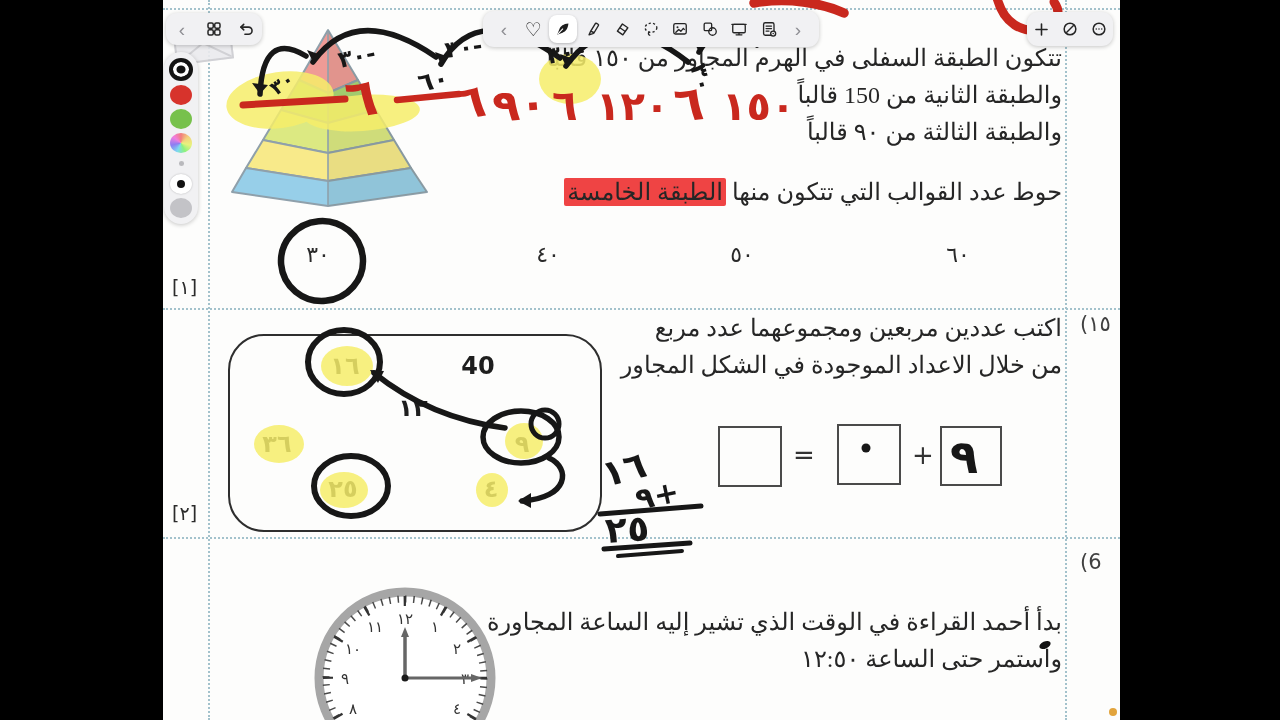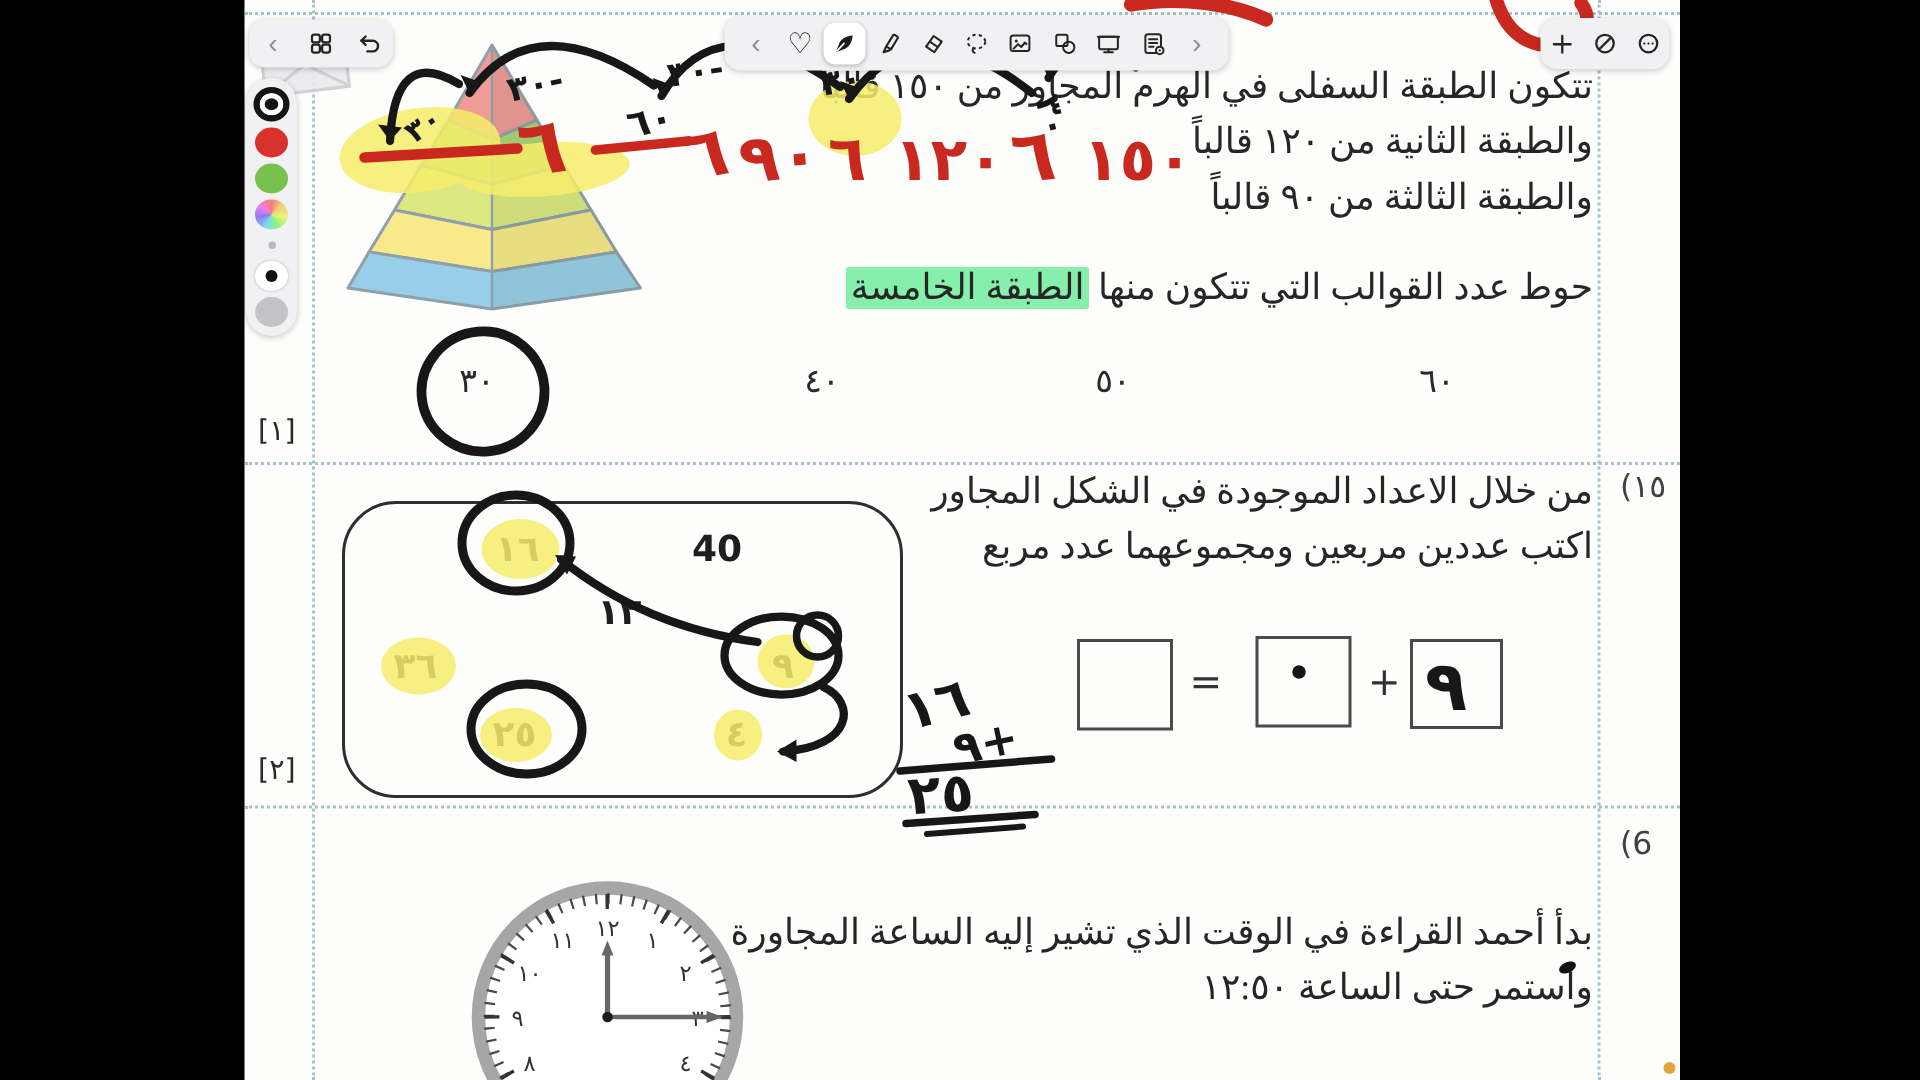--- a/index.html
+++ b/index.html
@@ -5,21 +5,21 @@
   html,body{margin:0;padding:0;background:#000;}
   #stage{position:relative;width:1280px;height:720px;overflow:hidden;background:#fff;
          font-family:"DejaVu Sans",sans-serif;}
   .bar{position:absolute;top:0;height:720px;background:#000;z-index:8;}
   .bar.left{left:0;width:163px;}
   .bar.right{left:1120px;width:160px;}
   #page{position:absolute;left:163px;top:0;width:957px;height:720px;background:#fdfdfc;overflow:hidden;z-index:1;}
   .guide-h{position:absolute;left:0;width:957px;height:0;border-top:2px dotted #a3c2cc;}
   .guide-v{position:absolute;top:0;height:720px;width:0;border-left:2px dotted #a3c2cc;}
   .artext{position:absolute;direction:rtl;text-align:right;color:#262626;font-size:24px;line-height:37px;white-space:nowrap;font-family:Liberation Serif, serif;}
-  .hl{background:#86efac;padding:1px 3px;border-radius:2px;}
+  .hl{background:#ef4444;padding:1px 3px;border-radius:2px;}
   .choice{position:absolute;width:70px;text-align:center;font-size:22px;color:#2a2a2a;}
   .marginlab{position:absolute;direction:ltr;font-size:19px;color:#2b2b2b;}
   .qnum{position:absolute;direction:ltr;font-size:21px;color:#404040;margin-left:12px;}
   .fig-num{position:absolute;width:56px;text-align:center;font-size:24px;font-weight:600;color:#1e1e1e;}
   .fig-box{position:absolute;left:65px;top:334px;width:370px;height:194px;border:2.5px solid #2e2e2e;border-radius:36px;}
   .eqbox{position:absolute;border:2.5px solid #4a4a4a;background:transparent;}
   .eqsign{position:absolute;font-size:26px;color:#333;}
   
   .pill{position:absolute;background:#f1f1f3;border-radius:11px;box-shadow:0 1px 4px rgba(0,0,0,.22);
         display:flex;align-items:center;z-index:10;}
@@ -55,21 +55,21 @@
 
   <div id="page">
     <div class="guide-h" style="top:8px"></div>
     <div class="guide-h" style="top:308px"></div>
     <div class="guide-h" style="top:537px"></div>
     <div class="guide-v" style="left:45px"></div>
     <div class="guide-v" style="left:902px"></div>
 
     <div class="artext" style="top:40px;right:58px">
       <div>تتكون الطبقة السفلى في الهرم المجاور من ١٥٠ قالباً</div>
-      <div>والطبقة الثانية من ١٢٠ قالباً</div>
+      <div>والطبقة الثانية من 150 قالباً</div>
       <div>والطبقة الثالثة من ٩٠ قالباً</div>
     </div>
     <div class="artext" style="top:174px;right:58px">
       <span>حوط عدد القوالب التي تتكون منها </span><span class="hl">الطبقة الخامسة</span>
     </div>
 
     <div class="choice" style="left:120px;top:242px">٣٠</div>
     <div class="choice" style="left:350px;top:242px">٤٠</div>
     <div class="choice" style="left:544px;top:242px">٥٠</div>
     <div class="choice" style="left:760px;top:242px">٦٠</div>
@@ -85,22 +85,22 @@
       <polygon points="103,8 202,170 103,184" fill="rgba(60,80,40,0.08)"></polygon>
       <line x1="103" y1="8" x2="103" y2="184" stroke="#8fa0ab" stroke-width="1.6"></line>
     </svg>
 
     <div class="marginlab" style="left:9px;top:276px">[١]</div>
     <div class="marginlab" style="left:9px;top:502px">[٢]</div>
     <div class="qnum" style="left:905px;top:312px">(١٥</div>
     <div class="qnum" style="left:905px;top:550px">(6</div>
 
     <div class="artext" style="top:310px;right:58px">
+      <div>اكتب عددين مربعين ومجموعهما عدد مربع</div>
       <div>من خلال الاعداد الموجودة في الشكل المجاور</div>
-      <div>اكتب عددين مربعين ومجموعهما عدد مربع</div>
     </div>
     <div class="fig-box"></div>
     <div class="fig-num" style="left:154px;top:352px">١٦</div>
     <div class="fig-num" style="left:287px;top:352px">40</div>
     <div class="fig-num" style="left:222px;top:394px">١٢</div>
     <div class="fig-num" style="left:86px;top:430px">٣٦</div>
     <div class="fig-num" style="left:331px;top:430px">٩</div>
     <div class="fig-num" style="left:152px;top:475px">٢٥</div>
     <div class="fig-num" style="left:300px;top:475px">٤</div>
 

